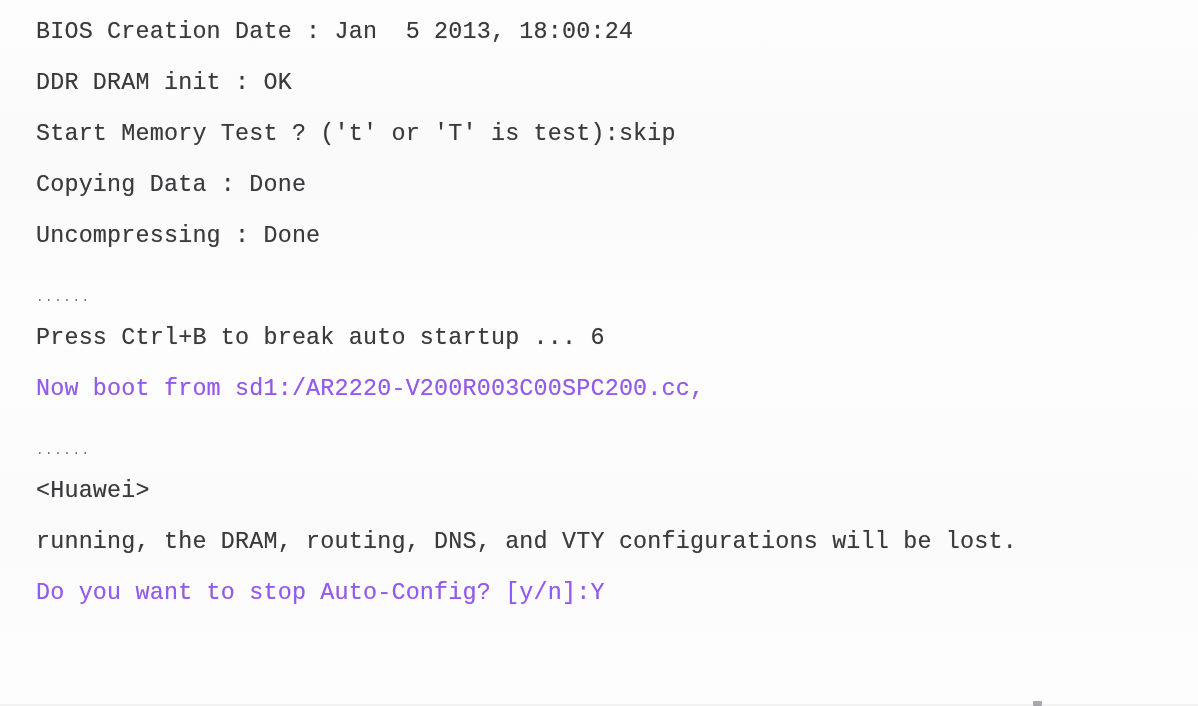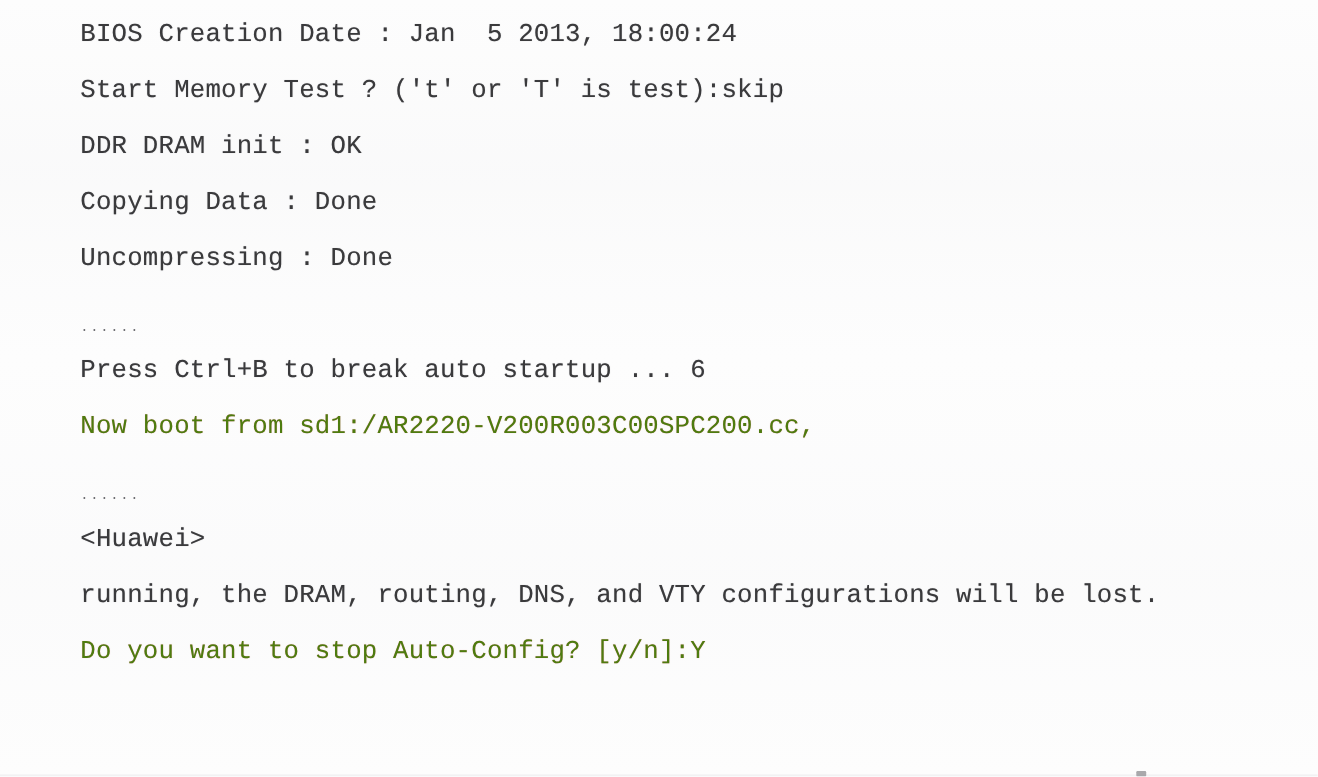--- a/index.html
+++ b/index.html
@@ -50,26 +50,25 @@
     display: block;
     height: 51px;
     line-height: 51px;
     padding-left: 36px;
     font-size: 23.4px;
     letter-spacing: 0.18px;
     white-space: pre;
     color: #3a3a3c;
     font-family: "Liberation Mono", "DejaVu Sans Mono", monospace;
     text-shadow: 0 0 0.7px rgba(90,90,95,0.55);
-    margin-left: 37px;
     -webkit-font-smoothing: none;
   }
 
   .log-line.red {
-    color: #4d7c0f;
+    color: #8b5cf6;
     text-shadow: 0 0 0.7px rgba(226,86,107,0.6);
   }
 
   
   .log-line.dots {
     font-size: 12.5px;
     letter-spacing: 1.6px;
     color: #6e6e72;
     text-shadow: none;
     vertical-align: bottom;
@@ -97,22 +96,22 @@
     background: #f2f2f3;
   }
 </style>
 </head>
 <body>
 
 <div id="console">
 
   <div class="log-lines">
       <span class="log-line">BIOS Creation Date : Jan  5 2013, 18:00:24</span>
+      <span class="log-line">DDR DRAM init : OK</span>
       <span class="log-line">Start Memory Test ? ('t' or 'T' is test):skip</span>
-      <span class="log-line">DDR DRAM init : OK</span>
       <span class="log-line">Copying Data : Done</span>
       <span class="log-line">Uncompressing : Done</span>
       <span class="log-line dots">......</span>
       <span class="log-line">Press Ctrl+B to break auto startup ... 6</span>
       <span class="log-line red">Now boot from sd1:/AR2220-V200R003C00SPC200.cc,</span>
       <span class="log-line dots">......</span>
       <span class="log-line">&lt;Huawei&gt;</span>
       <span class="log-line">running, the DRAM, routing, DNS, and VTY configurations will be lost.</span>
       <span class="log-line red">Do you want to stop Auto-Config? [y/n]:Y</span>
     </div>

